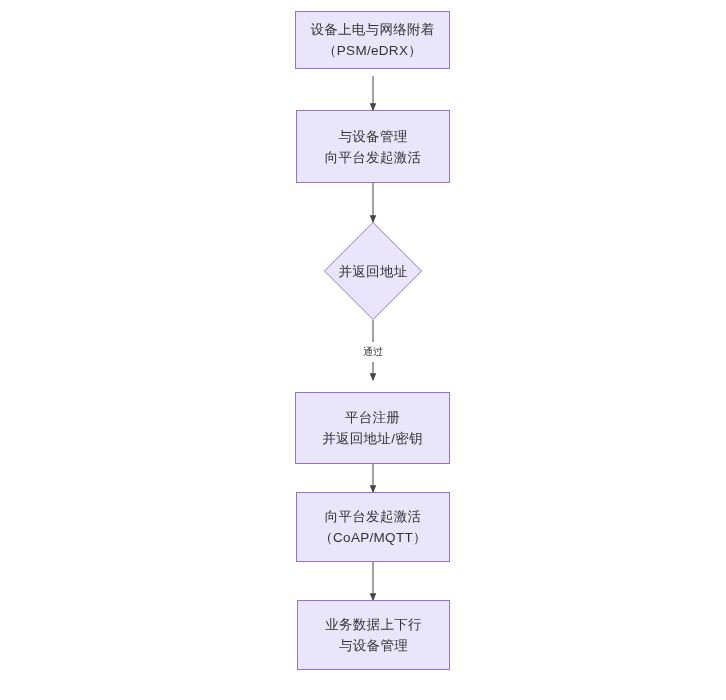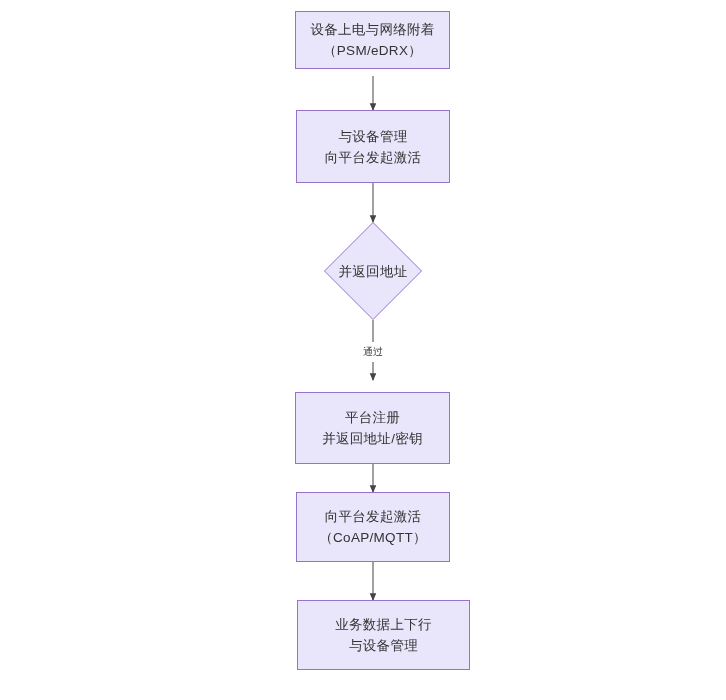--- a/index.html
+++ b/index.html
@@ -102,21 +102,21 @@
         <div class="node-label">并返回地址</div>
       </div>
       <div class="node node-process" style="left: 295px; top: 380px; width: 155px; height: 72px; margin-top: 12px;">
         <div class="node-label">平台注册
 并返回地址/密钥</div>
       </div>
       <div class="node node-process" style="left: 296px; top: 492px; width: 154px; height: 70px;">
         <div class="node-label">向平台发起激活
 （CoAP/MQTT）</div>
       </div>
-      <div class="node node-process" style="left: 297px; top: 600px; width: 173px; height: 70px;">
+      <div class="node node-process" style="left: 297px; top: 600px; width: 153px; height: 70px;">
         <div class="node-label">业务数据上下行
 与设备管理</div>
       </div>
     </div>
   <div id="edge-labels-group">
       <div class="edge-label" style="left: 373px; top: 352px;">通过</div>
     </div>
 
 </div>
 

